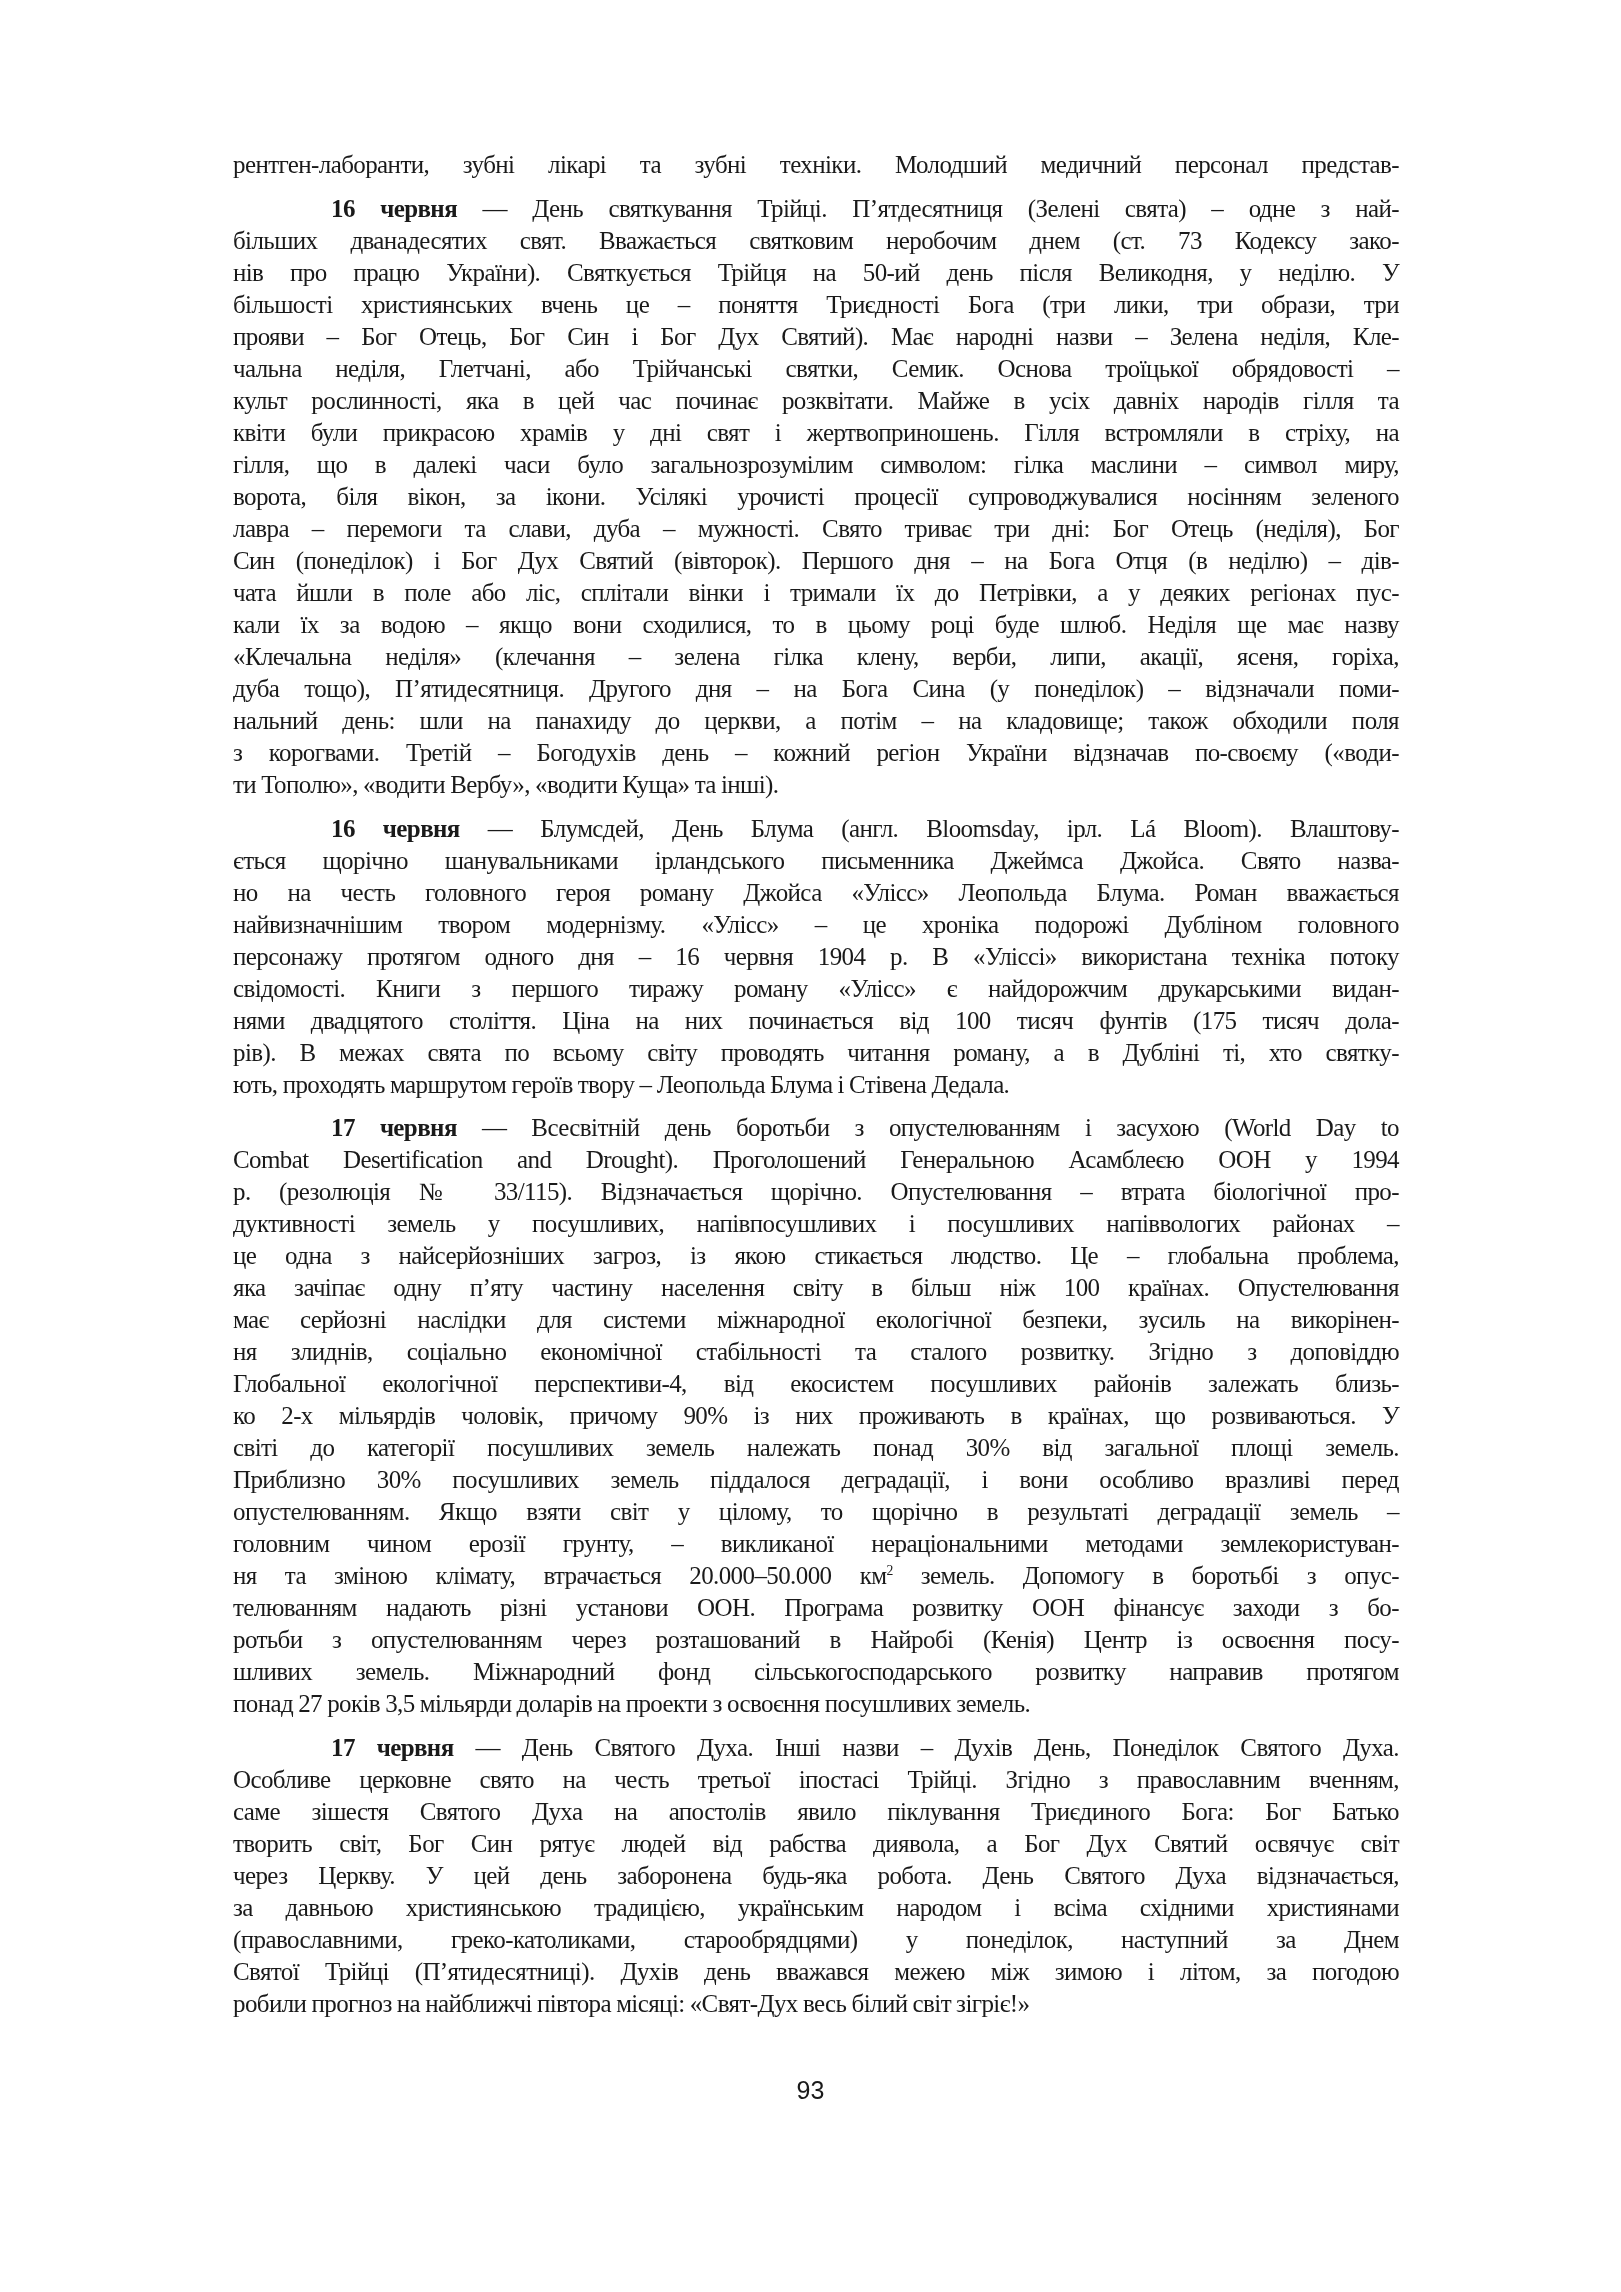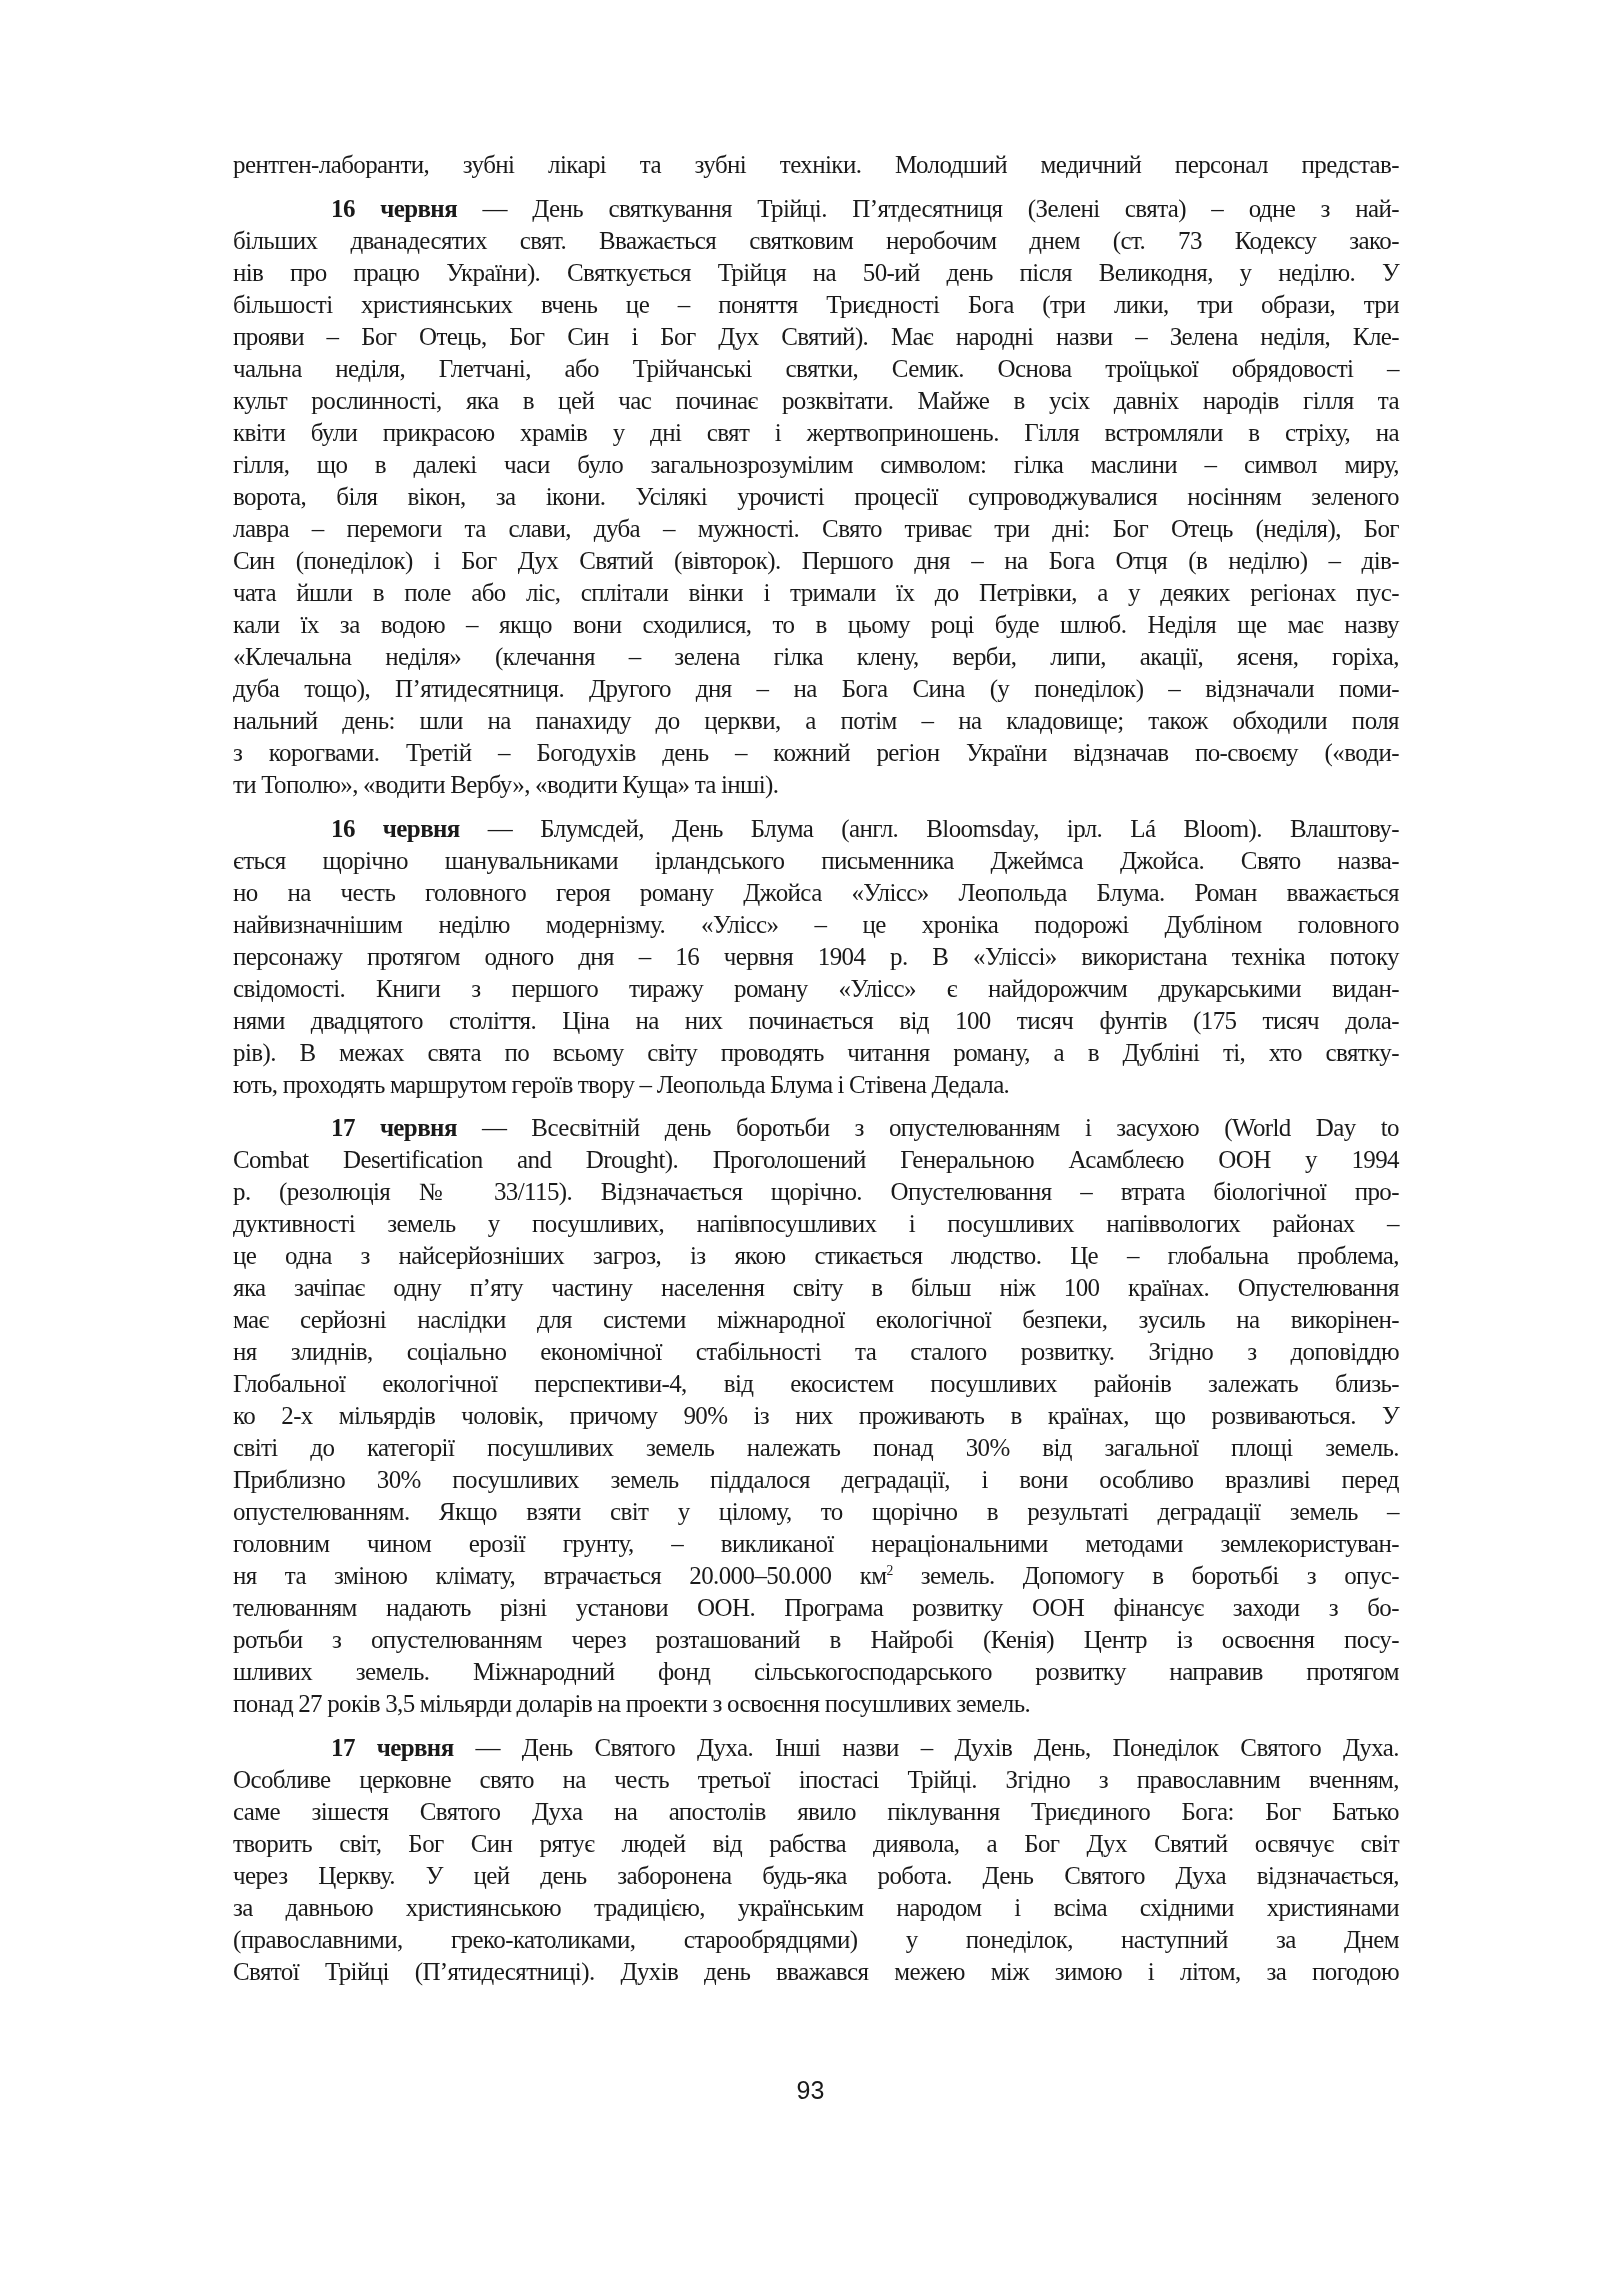--- a/index.html
+++ b/index.html
@@ -65,21 +65,21 @@
         <span class="line"><span>«Клечальна неділя» (клечання – зелена гілка клену, верби, липи, акації, ясеня, горіха,</span></span>
         <span class="line"><span>дуба тощо), П’ятидесятниця. Другого дня – на Бога Сина (у понеділок) – відзначали поми-</span></span>
         <span class="line"><span>нальний день: шли на панахиду до церкви, а потім – на кладовище; також обходили поля</span></span>
         <span class="line"><span>з корогвами. Третій – Богодухів день – кожний регіон України відзначав по-своєму («води-</span></span>
         <span class="line last"><span>ти Тополю», «водити Вербу», «водити Куща» та інші).</span></span>
       </div>
       <div class="para">
         <span class="line indent"><span class="date">16 червня</span><span> — Блумсдей, День Блума (англ. Bloomsday, ірл. Lá Bloom). Влаштову-</span></span>
         <span class="line"><span>ється щорічно шанувальниками ірландського письменника Джеймса Джойса. Свято назва-</span></span>
         <span class="line"><span>но на честь головного героя роману Джойса «Улісс» Леопольда Блума. Роман вважається</span></span>
-        <span class="line"><span>найвизначнішим неділю модернізму. «Улісс» – це хроніка подорожі Дубліном головного</span></span>
+        <span class="line"><span>найвизначнішим твором модернізму. «Улісс» – це хроніка подорожі Дубліном головного</span></span>
         <span class="line"><span>персонажу протягом одного дня – 16 червня 1904 р. В «Уліссі» використана техніка потоку</span></span>
         <span class="line"><span>свідомості. Книги з першого тиражу роману «Улісс» є найдорожчим друкарськими видан-</span></span>
         <span class="line"><span>нями двадцятого століття. Ціна на них починається від 100 тисяч фунтів (175 тисяч дола-</span></span>
         <span class="line"><span>рів). В межах свята по всьому світу проводять читання роману, а в Дубліні ті, хто святку-</span></span>
         <span class="line last"><span>ють, проходять маршрутом героїв твору – Леопольда Блума і Стівена Дедала.</span></span>
       </div>
       <div class="para">
         <span class="line indent"><span class="date">17 червня</span><span> — Всесвітній день боротьби з опустелюванням і засухою (World Day to</span></span>
         <span class="line"><span>Combat Desertification and Drought). Проголошений Генеральною Асамблеєю ООН у 1994</span></span>
         <span class="line"><span>р. (резолюція № 33/115). Відзначається щорічно. Опустелювання – втрата біологічної про-</span></span>
@@ -102,18 +102,19 @@
       </div>
       <div class="para">
         <span class="line indent"><span class="date">17 червня</span><span> — День Святого Духа. Інші назви – Духів День, Понеділок Святого Духа.</span></span>
         <span class="line"><span>Особливе церковне свято на честь третьої іпостасі Трійці. Згідно з православним вченням,</span></span>
         <span class="line"><span>саме зішестя Святого Духа на апостолів явило піклування Триєдиного Бога: Бог Батько</span></span>
         <span class="line"><span>творить світ, Бог Син рятує людей від рабства диявола, а Бог Дух Святий освячує світ</span></span>
         <span class="line"><span>через Церкву. У цей день заборонена будь-яка робота. День Святого Духа відзначається,</span></span>
         <span class="line"><span>за давньою християнською традицією, українським народом і всіма східними християнами</span></span>
         <span class="line"><span>(православними, греко-католиками, старообрядцями) у понеділок, наступний за Днем</span></span>
         <span class="line"><span>Святої Трійці (П’ятидесятниці). Духів день вважався межею між зимою і літом, за погодою</span></span>
+        <span class="line last"><span>робили прогноз на найближчі півтора місяці: «Свят-Дух весь білий світ зігріє!»</span></span>
       </div>
     </div>
 </div>
 
 <div class="page-number">93</div>
 
 
 </body></html>

